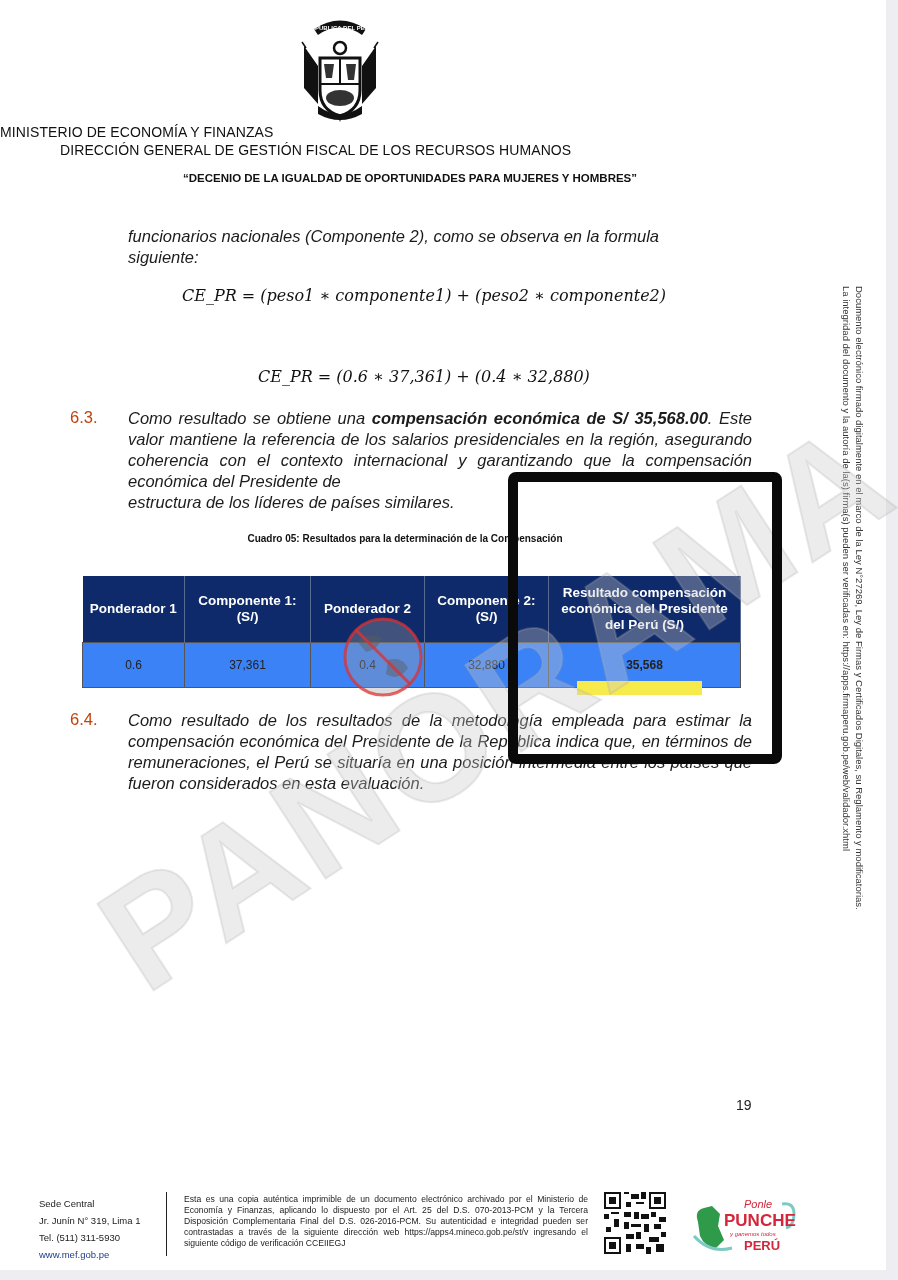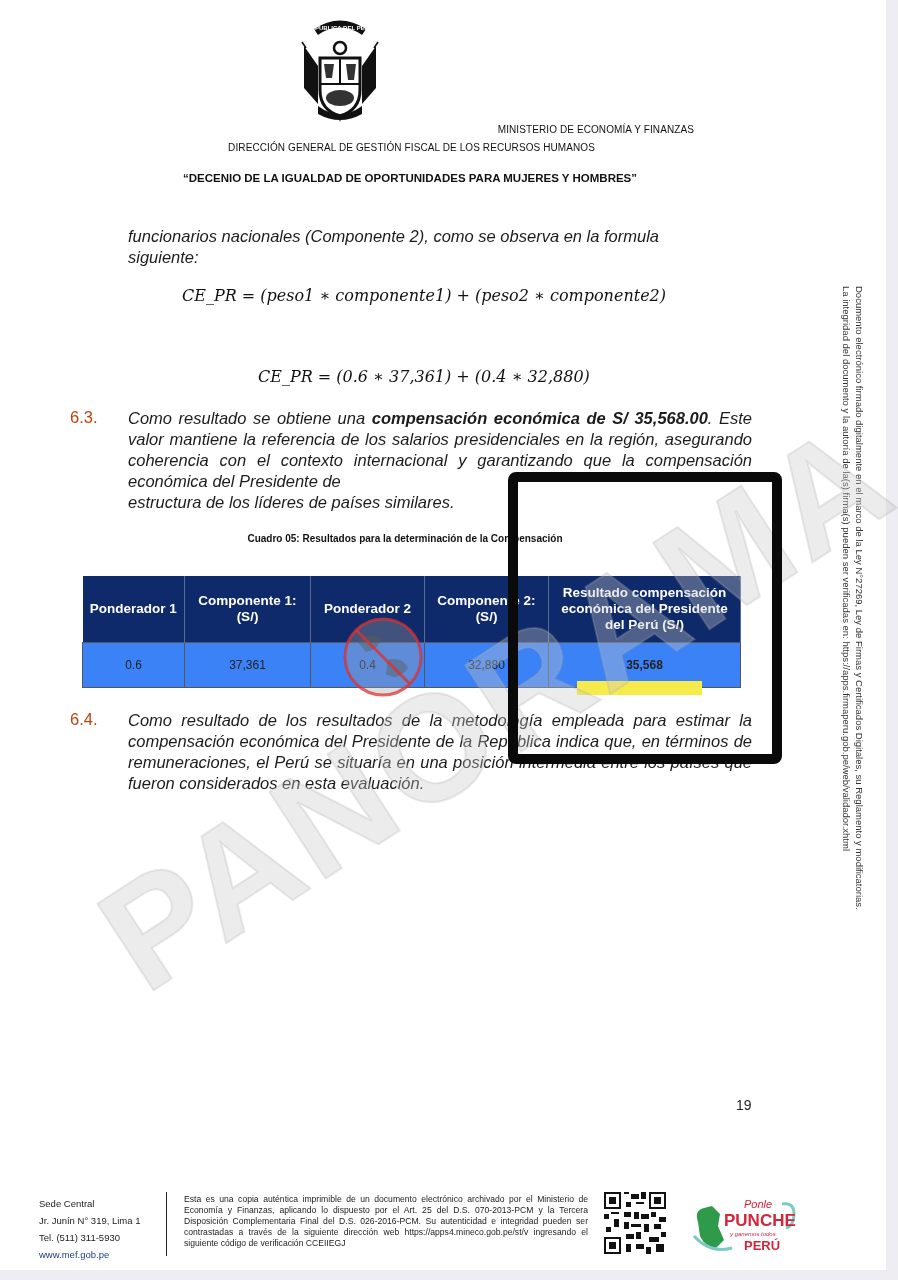--- a/index.html
+++ b/index.html
@@ -8,22 +8,22 @@
     background: #eeedf2;
     font-family: "Liberation Sans", sans-serif;
     color: #1a1a1a;
   }
   .page {
     position: absolute; left: 0; top: 0; width: 886px; height: 1270px;
     background: #ffffff;
   }
   .emblem { position: absolute; left: 298px; top: 18px; width: 84px; height: 104px; }
   .ministry {
-    position: absolute; left: 0; width: 694px; text-align: right;
-    font-size: 10px; letter-spacing: 0.1px; color: #111;
+    position: absolute; left: 0; width: 694px; text-align: left;
+    font-size: 14px; letter-spacing: 0.1px; color: #111;
   }
   .ministry.l1 { top: 124px; }
   .ministry.l2 { top: 142px; left: 60px; width: 535px; }
   .decenio {
     position: absolute; left: 130px; width: 560px; text-align: center;
     font-size: 11.5px; font-weight: bold; color: #111;
   }
   .decenio.l1 { top: 172px; }
   .decenio.l2 { top: 186px; }
 

